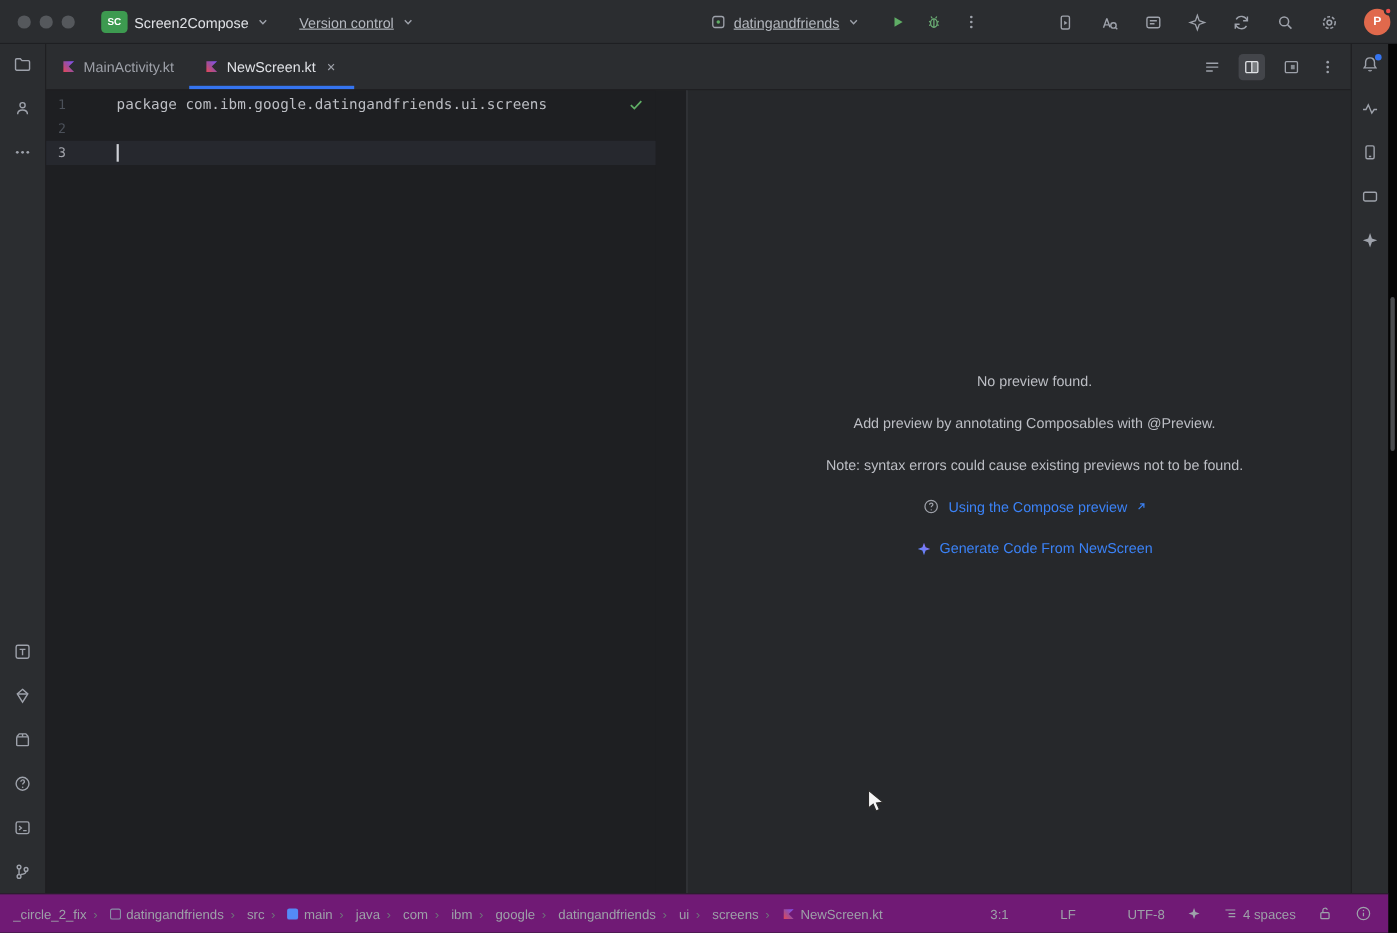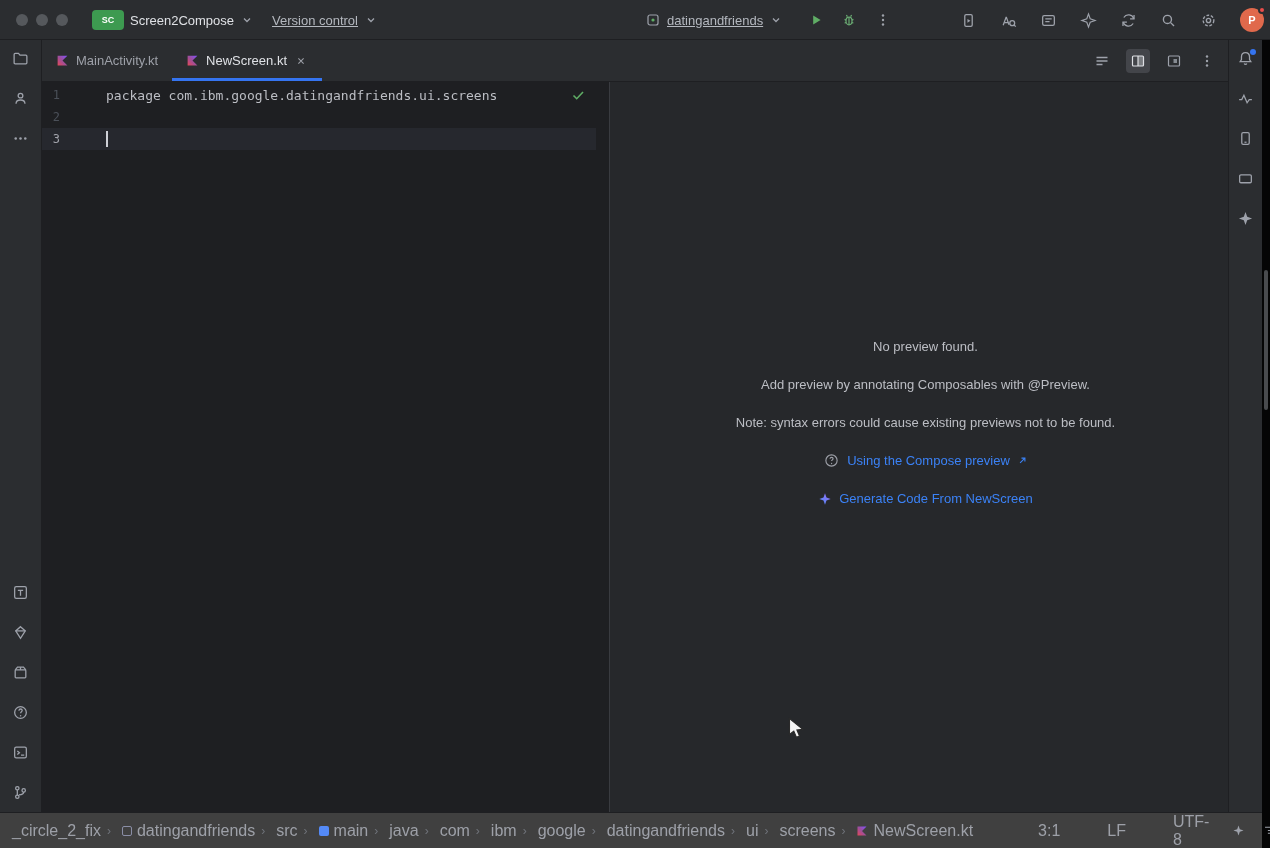--- a/index.html
+++ b/index.html
@@ -18,21 +18,21 @@
     background: #2b2d30; border-bottom: 1px solid #1e1f22;
   }
   .traffic { position: absolute; left: 16px; top: 14px; display: flex; gap: 8px; }
   .tl { width: 12px; height: 12px; border-radius: 50%; background: #55585c; display: inline-block; }
   .tb-widget {
     position: absolute; top: 0; height: 40px; display: flex; align-items: center;
     gap: 6px; font-size: 13px; color: #dfe1e5; padding: 0 4px; cursor: default;
   }
   .tb-widget.dim { color: #b4b8bf; text-decoration: underline; }
   .sc-badge {
-    width: 32px; height: 20px; border-radius: 4px; background: #3d9a50;
+    width: 24px; height: 20px; border-radius: 4px; background: #3d9a50;
     color: #fff; font-size: 9px; font-weight: bold;
     display: inline-flex; align-items: center; justify-content: center;
   }
   .ic { width: 17px; height: 17px; display: inline-flex; align-items: center; justify-content: center; color: #9ea2ab; }
   .ic svg { display: block; }
   .ic-sm { width: 13px; height: 13px; }
   .tb-right { position: absolute; right: 6px; top: 0; height: 40px; display: flex; align-items: center; gap: 23px; }
   .avatar {
     position: relative; width: 24px; height: 24px; border-radius: 50%;
     background: #e0694c; color: #fff; font-size: 11px; font-weight: bold;
@@ -86,36 +86,36 @@
   .code-line.current { background: #26282e; }
   .lnum { width: 64px; padding-right: 46px; text-align: right; color: #4b5059; font-size: 12px; flex-shrink: 0; }
   .code-line.current .lnum { color: #a1a3ab; }
   .kw { color: #cf8e6d; }
   .code-text { color: #bcbec4; white-space: pre; }
   .caret { position: absolute; left: 64px; top: 3px; width: 2px; height: 16px; background: #ced0d6; }
   .inspect-widget { position: absolute; top: 5px; right: 10px; }
 
   
   .preview-pane {
-    position: absolute; left: 609px; top: 82px; width: 632px; height: 730px;
+    position: absolute; left: 624px; top: 82px; width: 632px; height: 730px;
     background: #26282b; border-left: 1px solid #393b40;
   }
   .preview-inner {
     display: flex; flex-direction: column; align-items: center;
     padding-top: 256px; gap: 21px; font-size: 13px; color: #bcbec4;
   }
   .pv-msg { line-height: 17px; }
   .pv-link-row { display: flex; align-items: center; gap: 7px; color: #3b82f6; cursor: default; line-height: 17px; }
   .qmark { color: #9da0a8; }
 
   
   .statusbar {
     position: absolute; left: 0; bottom: 0; width: 1262px; height: 36px;
-    background: #404040; border-top: 1px solid #1e1f22;
-    display: flex; align-items: center; font-size: 16px; color: #9da0a8; gap: 34px;
+    background: #701a75; border-top: 1px solid #1e1f22;
+    display: flex; align-items: center; font-size: 12px; color: #9da0a8;
   }
   .crumbs { display: flex; align-items: center; padding-left: 10px; gap: 2px; white-space: nowrap; }
   .crumb { display: flex; align-items: center; gap: 5px; padding: 0 2px; }
   .crumb:not(:first-child)::before { content: "\203A"; color: #6f737a; margin-right: 6px; font-size: 12px; }
   .mod-icon { width: 10px; height: 10px; border: 1px solid #8a8ea6; border-radius: 2px; display: inline-block; }
   .src-icon { width: 10px; height: 10px; background: #548af7; border-radius: 2px; display: inline-block; }
   .crumb .kicon { width: 12px; height: 12px; }
   .status-right { margin-left: auto; display: flex; align-items: center; gap: 18px; padding-right: 14px; }
   .status-item { color: #9da0a8; margin-left: 29px; }
   .indent-group { display: flex; align-items: center; gap: 5px; }

